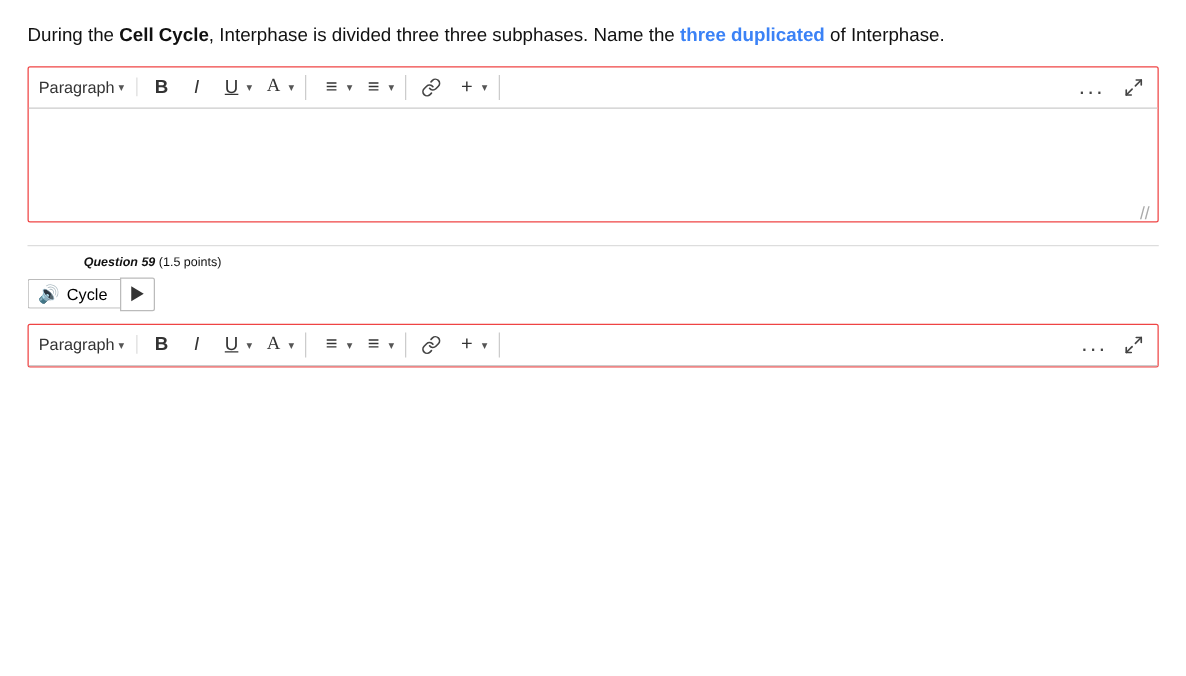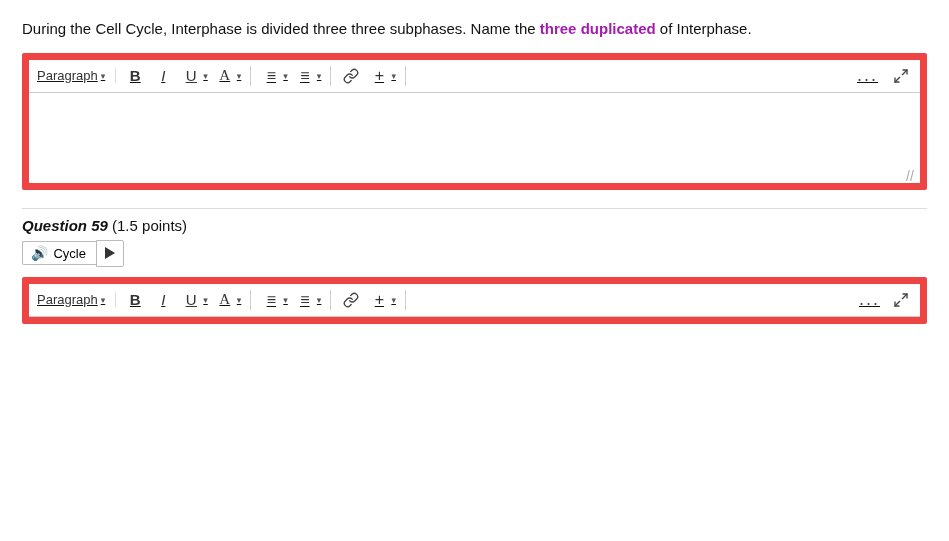--- a/index.html
+++ b/index.html
@@ -20,34 +20,33 @@
     }
 
     .question-prompt {
       font-size: 15px;
       line-height: 1.5;
       margin-bottom: 12px;
       color: #111;
     }
 
     .question-prompt .bold {
-      font-weight: normal;
+      font-weight: bold;
     }
 
     .question-prompt .blue {
-      color: #a21caf;
+      color: #3b82f6;
       font-weight: bold;
     }
 
     .editor-wrapper {
-      border: 7px solid #ef4444;
+      border: 1px solid #ef4444;
       border-radius: 2px;
       background: #fff;
       margin-bottom: 18px;
-      text-decoration: underline;
     }
 
     .editor-toolbar {
       display: flex;
       align-items: center;
       padding: 5px 8px;
       border-bottom: 1px solid #ccc;
       gap: 6px;
       flex-wrap: nowrap;
     }
@@ -114,24 +113,25 @@
       width: 12px;
       height: 12px;
       cursor: nwse-resize;
       color: #aaa;
       font-size: 14px;
       line-height: 1;
       user-select: none;
     }
 
     .question-header {
-      font-size: 15px;
+      font-size: 10px;
       font-weight: bold;
       margin-top: 4px;
       margin-bottom: 6px;
+      margin-left: 45px;
     }
 
     .question-header .question-number {
       font-style: italic;
       font-weight: bold;
     }
 
     .question-header .points {
       font-weight: normal;
       font-style: normal;

